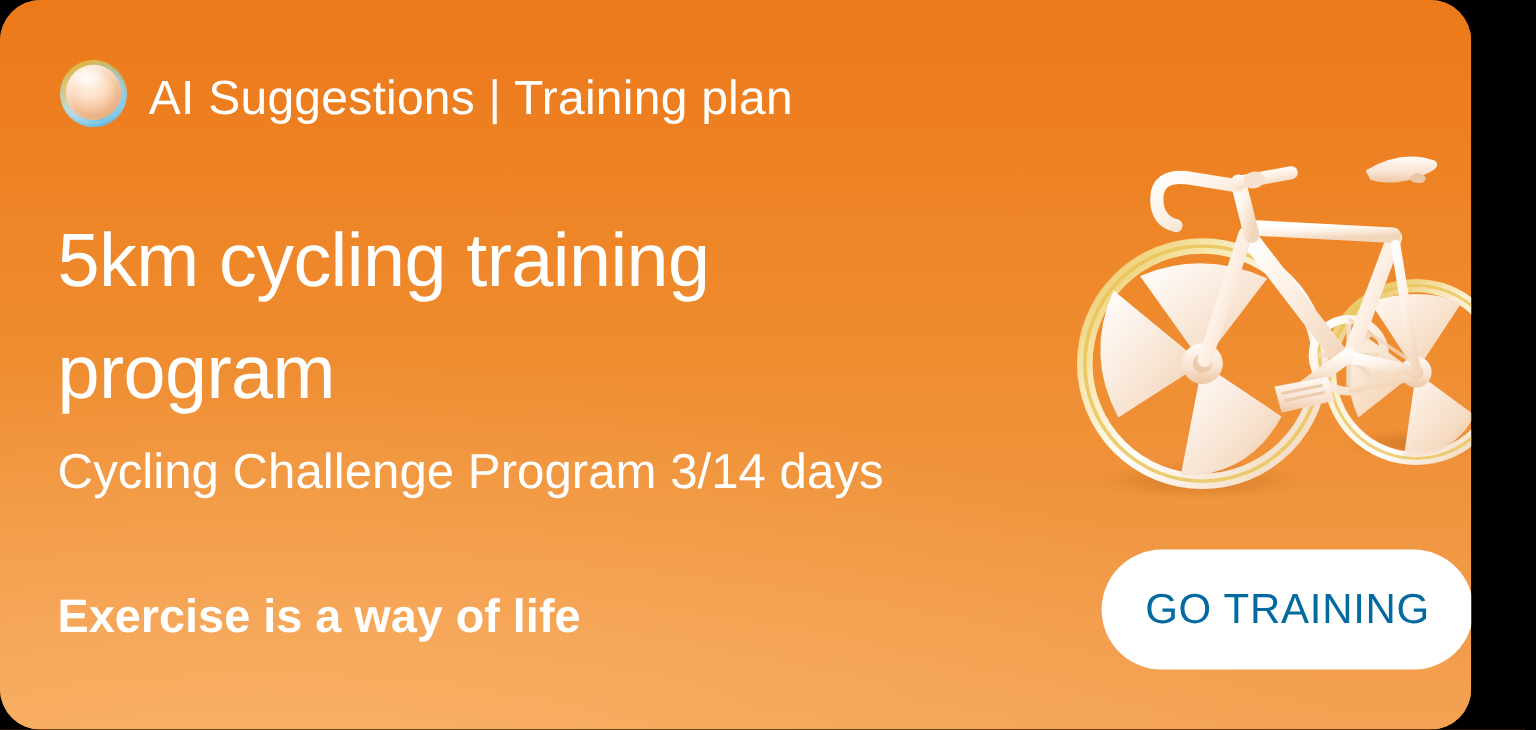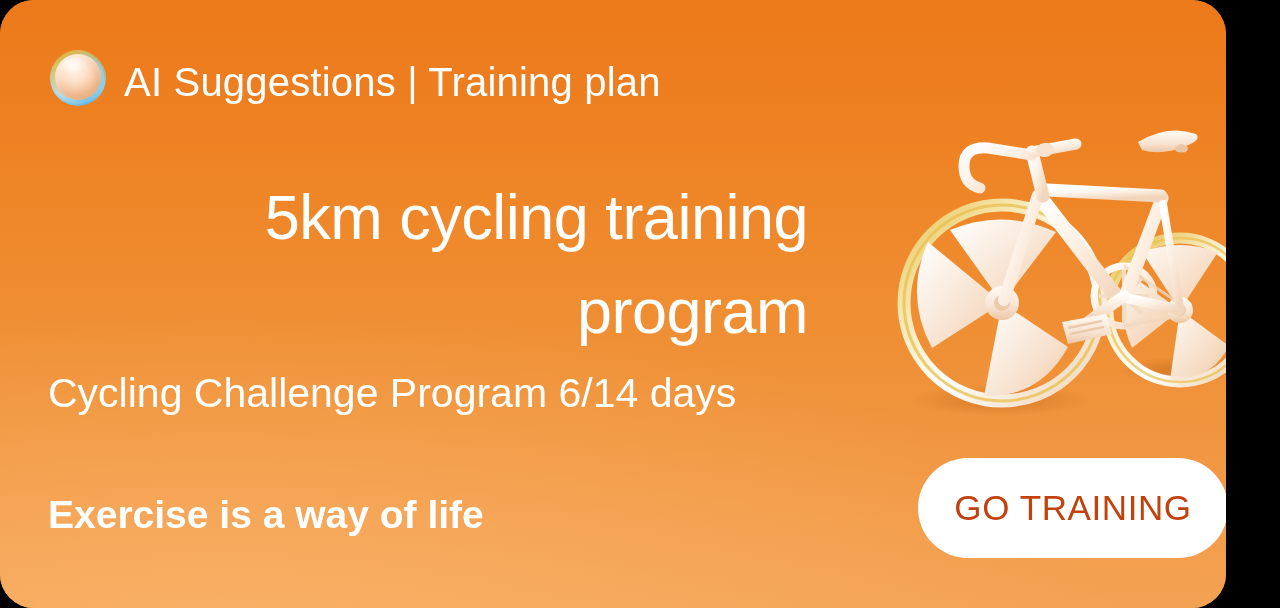--- a/index.html
+++ b/index.html
@@ -123,21 +123,20 @@
   .headline {
     position: absolute;
     left: 48px;
     top: 170px;
     width: 760px;
     font-size: 63px;
     line-height: 94px;
     font-weight: 400;
     color: #FFFFFF;
     letter-spacing: -0.5px;
-    text-align: right;
   }
 
   
   .subtitle {
     position: absolute;
     left: 48px;
     top: 367px;
     font-size: 41px;
     line-height: 52px;
     font-weight: 400;
@@ -160,21 +159,21 @@
   
   .cta {
     position: absolute;
     left: 918px;
     top: 458px;
     width: 310px;
     height: 100px;
     border: none;
     border-radius: 50px;
     background: #FFFFFF;
-    color: #c2410c;
+    color: #0369a1;
     font-family: "Liberation Sans", sans-serif;
     font-size: 35px;
     font-weight: 400;
     letter-spacing: 0.6px;
     cursor: pointer;
     padding: 0;
     display: flex;
     align-items: center;
     justify-content: center;
   }
@@ -199,21 +198,21 @@
     <div class="orb-ring"></div>
     <div class="orb-ring2"></div>
     <div class="orb-core"></div>
     <div class="orb-gloss"></div>
   </div>
 
   <div class="eyebrow">AI Suggestions | Training plan</div>
 
   <div class="headline">5km cycling training program</div>
 
-  <div class="subtitle">Cycling Challenge Program 6/14 days</div>
+  <div class="subtitle">Cycling Challenge Program 3/14 days</div>
 
   <div class="tagline">Exercise is a way of life</div>
 
   <svg class="bike" viewBox="0 0 380 330">
     <defs>
       <linearGradient id="frameG" x1="0" y1="0" x2="1" y2="1">
         <stop offset="0%" stop-color="#FFFFFF"></stop>
         <stop offset="45%" stop-color="#FDF1E6"></stop>
         <stop offset="100%" stop-color="#F2D6BC"></stop>
       </linearGradient>

